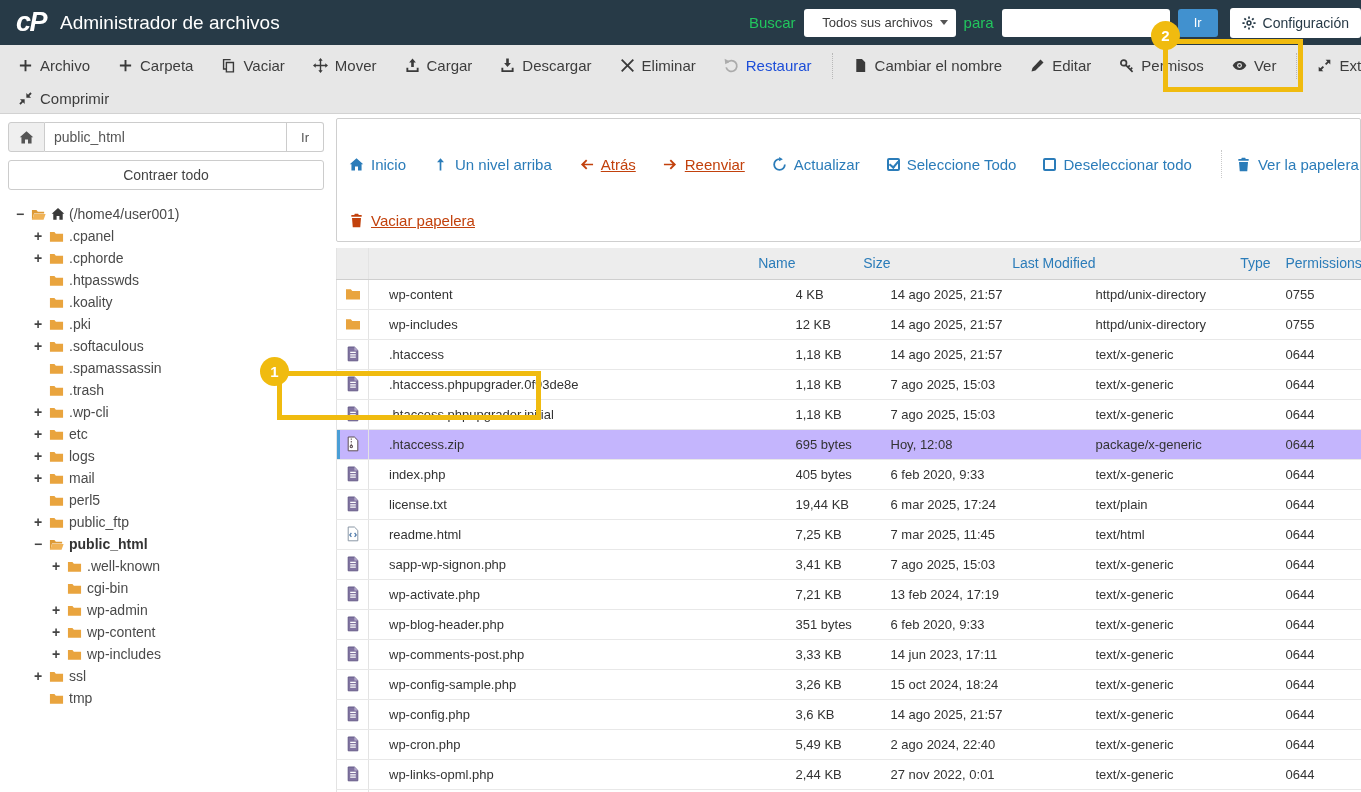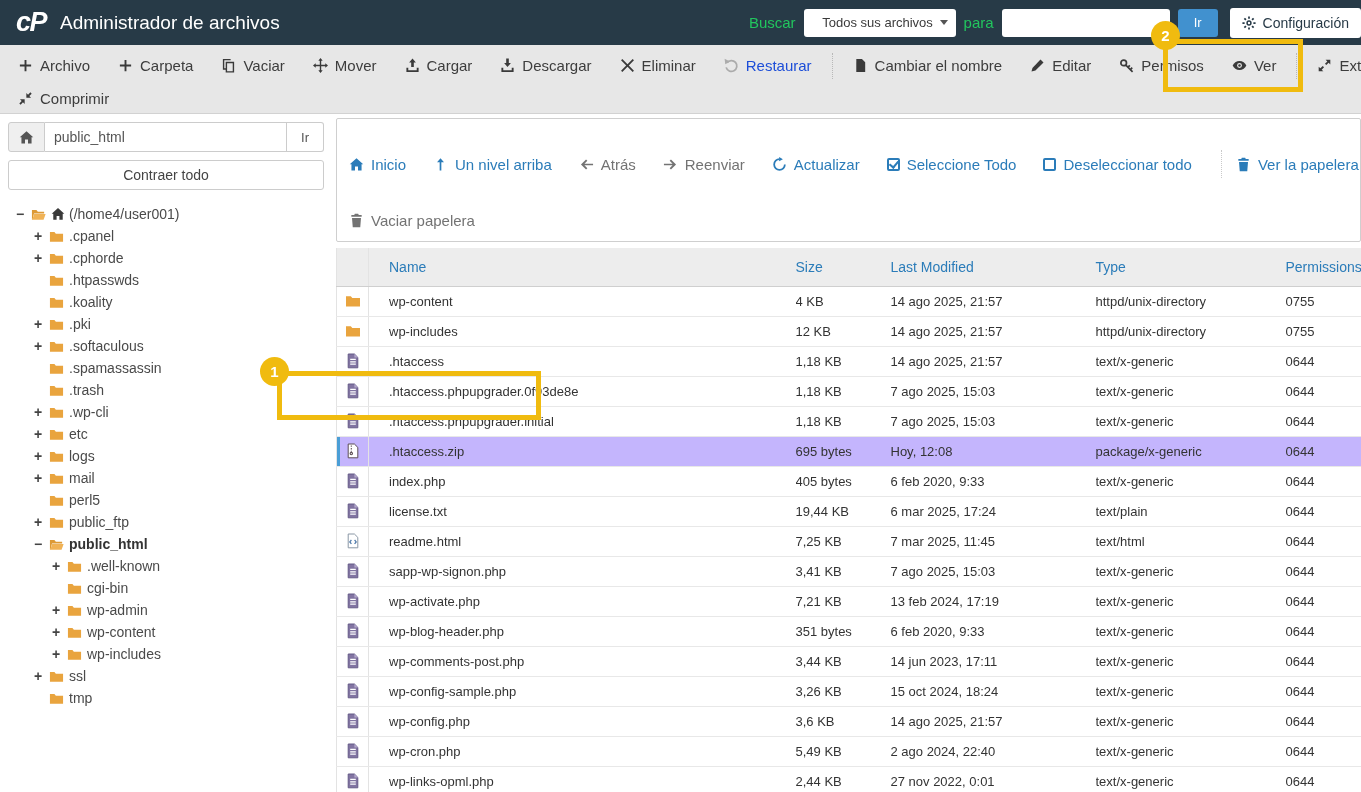--- a/index.html
+++ b/index.html
@@ -58,29 +58,29 @@
   .tree-item .tic { display:inline-flex; font-size:15px; margin-right:5px; flex:none; }
   .tree-item .hic { display:inline-flex; font-size:14px; color:#3a3a3a; margin-right:4px; flex:none; }
   .tree-item.bold .lbl { font-weight:700; color:#333; }
 
   
   .navbox { margin:4px 0 0 4px; border:1px solid #cfcfcf; border-radius:2px; background:#fff; padding:5px 12px; }
   .navrow { display:flex; align-items:center; height:32px;margin-top:24px; }
   .nav-link { display:inline-flex; align-items:center; gap:7px; color:#2b7cb9; font-size:15px; cursor:pointer;
     margin-right:27px; white-space:nowrap; text-decoration:none; }
   .nav-link .ic { display:inline-flex; font-size:15px; }
-  .nav-link.disabled { color:#737373; }
+  .nav-link.disabled { color:#c2410c;text-decoration:underline; }
   .nav-sep { border-left:1px dotted #c9c9c9; height:28px; margin:0 14px 0 2px; }
   .cb { width:13px; height:13px; border:2px solid currentColor; border-radius:2px; display:inline-block; position:relative; }
   .cb-on::after { content:""; position:absolute; left:2px; top:-1px; width:4px; height:7px;
     border:solid currentColor; border-width:0 2px 2px 0; transform:rotate(40deg); }
 
   
   .filetable { margin:6px 0 0 4px; width:calc(100% - 4px); border-collapse:collapse; table-layout:fixed; }
-  .filetable th { height:38px; background:#ededed; border-bottom:1px solid #cfcfcf; text-align:left; font-weight:400; }
+  .filetable th { height:31px; background:#ededed; border-bottom:1px solid #cfcfcf; text-align:right; font-weight:400; }
   .filetable th a { color:#2b7cb9; font-size:14px; text-decoration:none; cursor:pointer; }
   .filetable td { height:30px; border-bottom:1px solid #e8e8e8; font-size:13px; color:#333;
     overflow:hidden; white-space:nowrap; }
   .c-icon { width:32px; border-left:1px solid #e3e3e3; border-right:1px solid #e3e3e3; text-align:center; position:relative; }
   .c-icon .fic { font-size:16px; display:inline-flex; vertical-align:middle; }
   .c-name { width:427px; padding-left:20px; font-size:14px; }
   .c-size { width:95px; }
   .c-mod  { width:205px; }
   .c-type { width:175px; }
   .c-perm { width:91px; padding-left:15px; }
@@ -800,21 +800,21 @@
     <td class="c-type">text/x-generic</td>
     <td class="c-perm">0644</td>
   </tr>
           <tr>
     <td class="c-icon"><span class="fic">
                 <svg class="svg" viewBox="0 0 16 16">
                   <use href="#i-doc-text"></use>
                 </svg>
               </span></td>
     <td class="c-name">wp-comments-post.php</td>
-    <td class="c-size">3,44 KB</td>
+    <td class="c-size">3,33 KB</td>
     <td class="c-mod">14 jun 2023, 17:11</td>
     <td class="c-type">text/x-generic</td>
     <td class="c-perm">0644</td>
   </tr>
           <tr>
     <td class="c-icon"><span class="fic">
                 <svg class="svg" viewBox="0 0 16 16">
                   <use href="#i-doc-text"></use>
                 </svg>
               </span></td>

